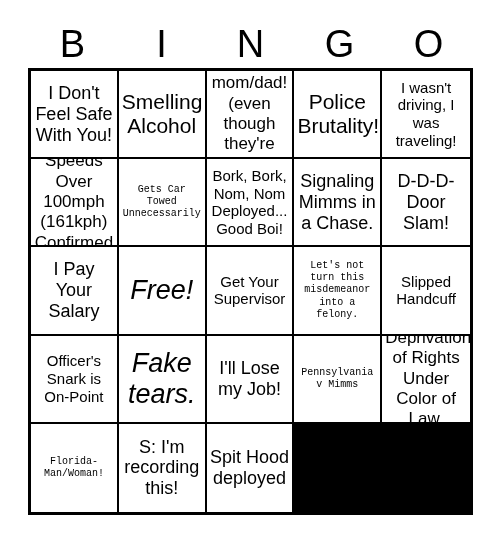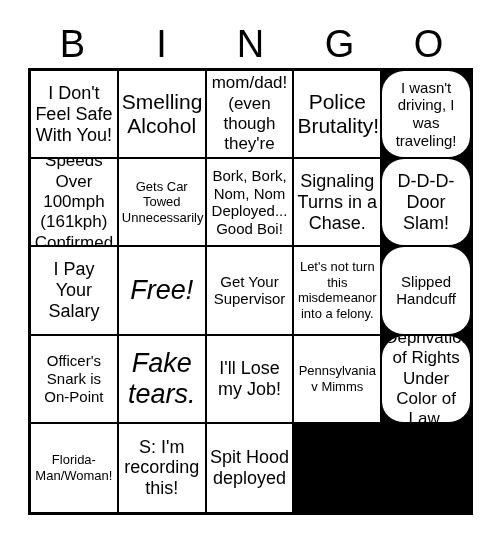--- a/index.html
+++ b/index.html
@@ -62,37 +62,36 @@
     box-sizing: border-box;
     display: flex;
     align-items: center;
     justify-content: center;
     text-align: center;
     padding: 2px 3px;
     overflow: hidden;
   }
   .cell:nth-child(5n) {
     border-right: none;
-    border-radius: 22px;
   }
   .cell:nth-child(n+21) {
     border-bottom: none;
   }
   .cell-text {
     display: block;
     width: 100%;
     line-height: 1.17;
   }
   
   .sz-xxl .cell-text { font-size: 27px; line-height: 1.12; font-style: italic; }
   .sz-xl  .cell-text { font-size: 21px; line-height: 1.15; }
   .sz-lg  .cell-text { font-size: 18px; line-height: 1.16; }
   .sz-md  .cell-text { font-size: 15px; line-height: 1.18; }
   .sz-sm  .cell-text { font-size: 17px; line-height: 1.2; }
-  .sz-xs  .cell-text { font-size: 13px; line-height: 1.22; }
+  .sz-xs  .cell-text { font-size: 10px; line-height: 1.22; font-family: Liberation Mono, monospace; }
 </style>
 </head>
 <body>
 
 <div class="card">
 
   <div class="header-row">
     <div class="header-cell">B</div>
     <div class="header-cell">I</div>
     <div class="header-cell">N</div>
@@ -119,21 +118,21 @@
       <div class="cell sz-sm">
         <span class="cell-text">Speeds Over 100mph (161kph) Confirmed</span>
       </div>
       <div class="cell sz-xs">
         <span class="cell-text">Gets Car Towed Unnecessarily</span>
       </div>
       <div class="cell sz-md">
         <span class="cell-text">Bork, Bork, Nom, Nom Deployed... Good Boi!</span>
       </div>
       <div class="cell sz-lg">
-        <span class="cell-text">Signaling Turns in a Chase.</span>
+        <span class="cell-text">Signaling Mimms in a Chase.</span>
       </div>
       <div class="cell sz-lg">
         <span class="cell-text">D-D-D-Door Slam!</span>
       </div>
       <div class="cell sz-lg">
         <span class="cell-text">I Pay Your Salary</span>
       </div>
       <div class="cell sz-xxl">
         <span class="cell-text">Free!</span>
       </div>

